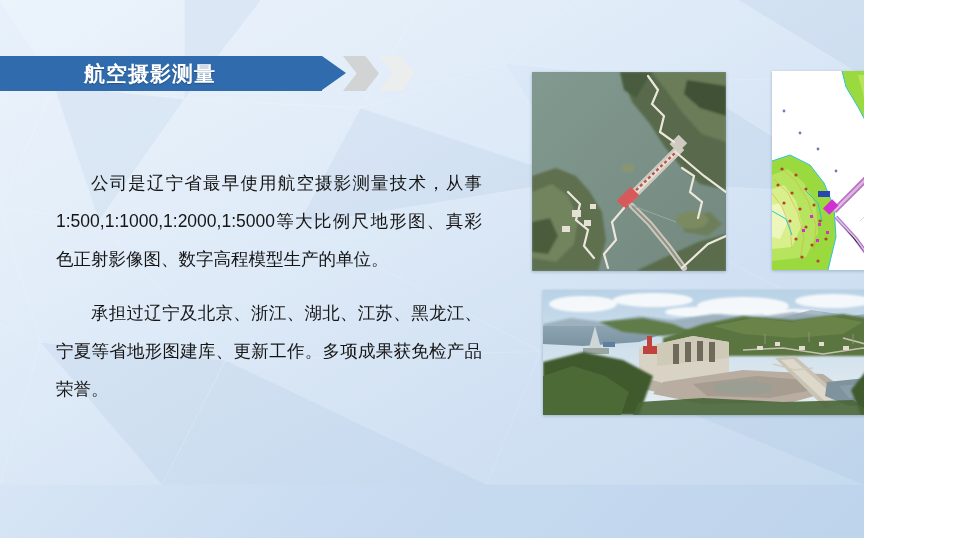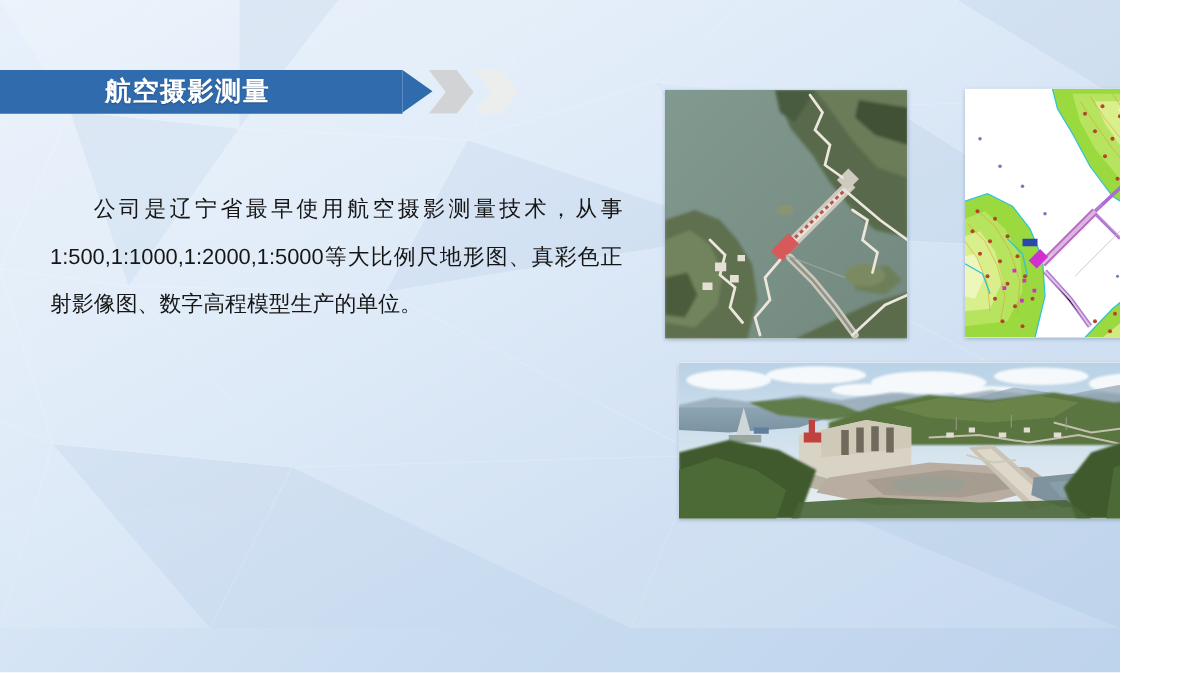--- a/index.html
+++ b/index.html
@@ -13,21 +13,20 @@
     font-family: "Liberation Sans", "DejaVu Sans", sans-serif;
     background: #ffffff;
   }
 
   #slide {
     position: relative;
     width: 864px;
     height: 538px;
     overflow: hidden;
     background: linear-gradient(135deg, #e7f0fa 0%, #dbe8f7 28%, #c8dbf0 62%, #bed4ec 100%);
-    padding-left: 32px;
   }
   .poly-layer {
     position: absolute;
     inset: 0;
     pointer-events: none;
   }
 
   
   #banner-group {
     position: absolute;
@@ -89,21 +88,21 @@
     position: absolute;
     left: 40px;
     top: 148px;
     width: 458px;
     color: #161616;
     font-size: 17.5px;
     line-height: 38px;
     letter-spacing: 0px;
   }
   #body-text p {
-    margin: 0;
+    margin: 16px;
     text-indent: 2em;
     text-align: justify;
     text-justify: inter-ideograph;
   }
 
   
   .photo {
     position: absolute;
     overflow: hidden;
     background: #ffffff;
@@ -180,20 +179,21 @@
   <div id="banner-group">
     <div id="banner-bar"></div>
     <div id="banner-arrow-blue"></div>
     <div class="chev" id="chev-gray"></div>
     <div class="chev" id="chev-light"></div>
     <div id="banner-title">航空摄影测量</div>
   </div>
 
   <div id="body-text">
     <p>公司是辽宁省最早使用航空摄影测量技术，从事1:500,1:1000,1:2000,1:5000等大比例尺地形图、真彩色正射影像图、数字高程模型生产的单位。</p>
+    <p>承担过辽宁及北京、浙江、湖北、江苏、黑龙江、宁夏等省地形图建库、更新工作。多项成果获免检产品荣誉。</p>
   </div>
 
   <div class="photo" id="photo-ortho">
     <svg viewBox="0 0 194 199" preserveAspectRatio="none">
       <defs>
         <linearGradient id="waterG" x1="0" y1="0" x2="1" y2="1">
           <stop offset="0%" stop-color="#82998f"></stop>
           <stop offset="100%" stop-color="#73897f"></stop>
         </linearGradient>
         <filter id="blurS">

